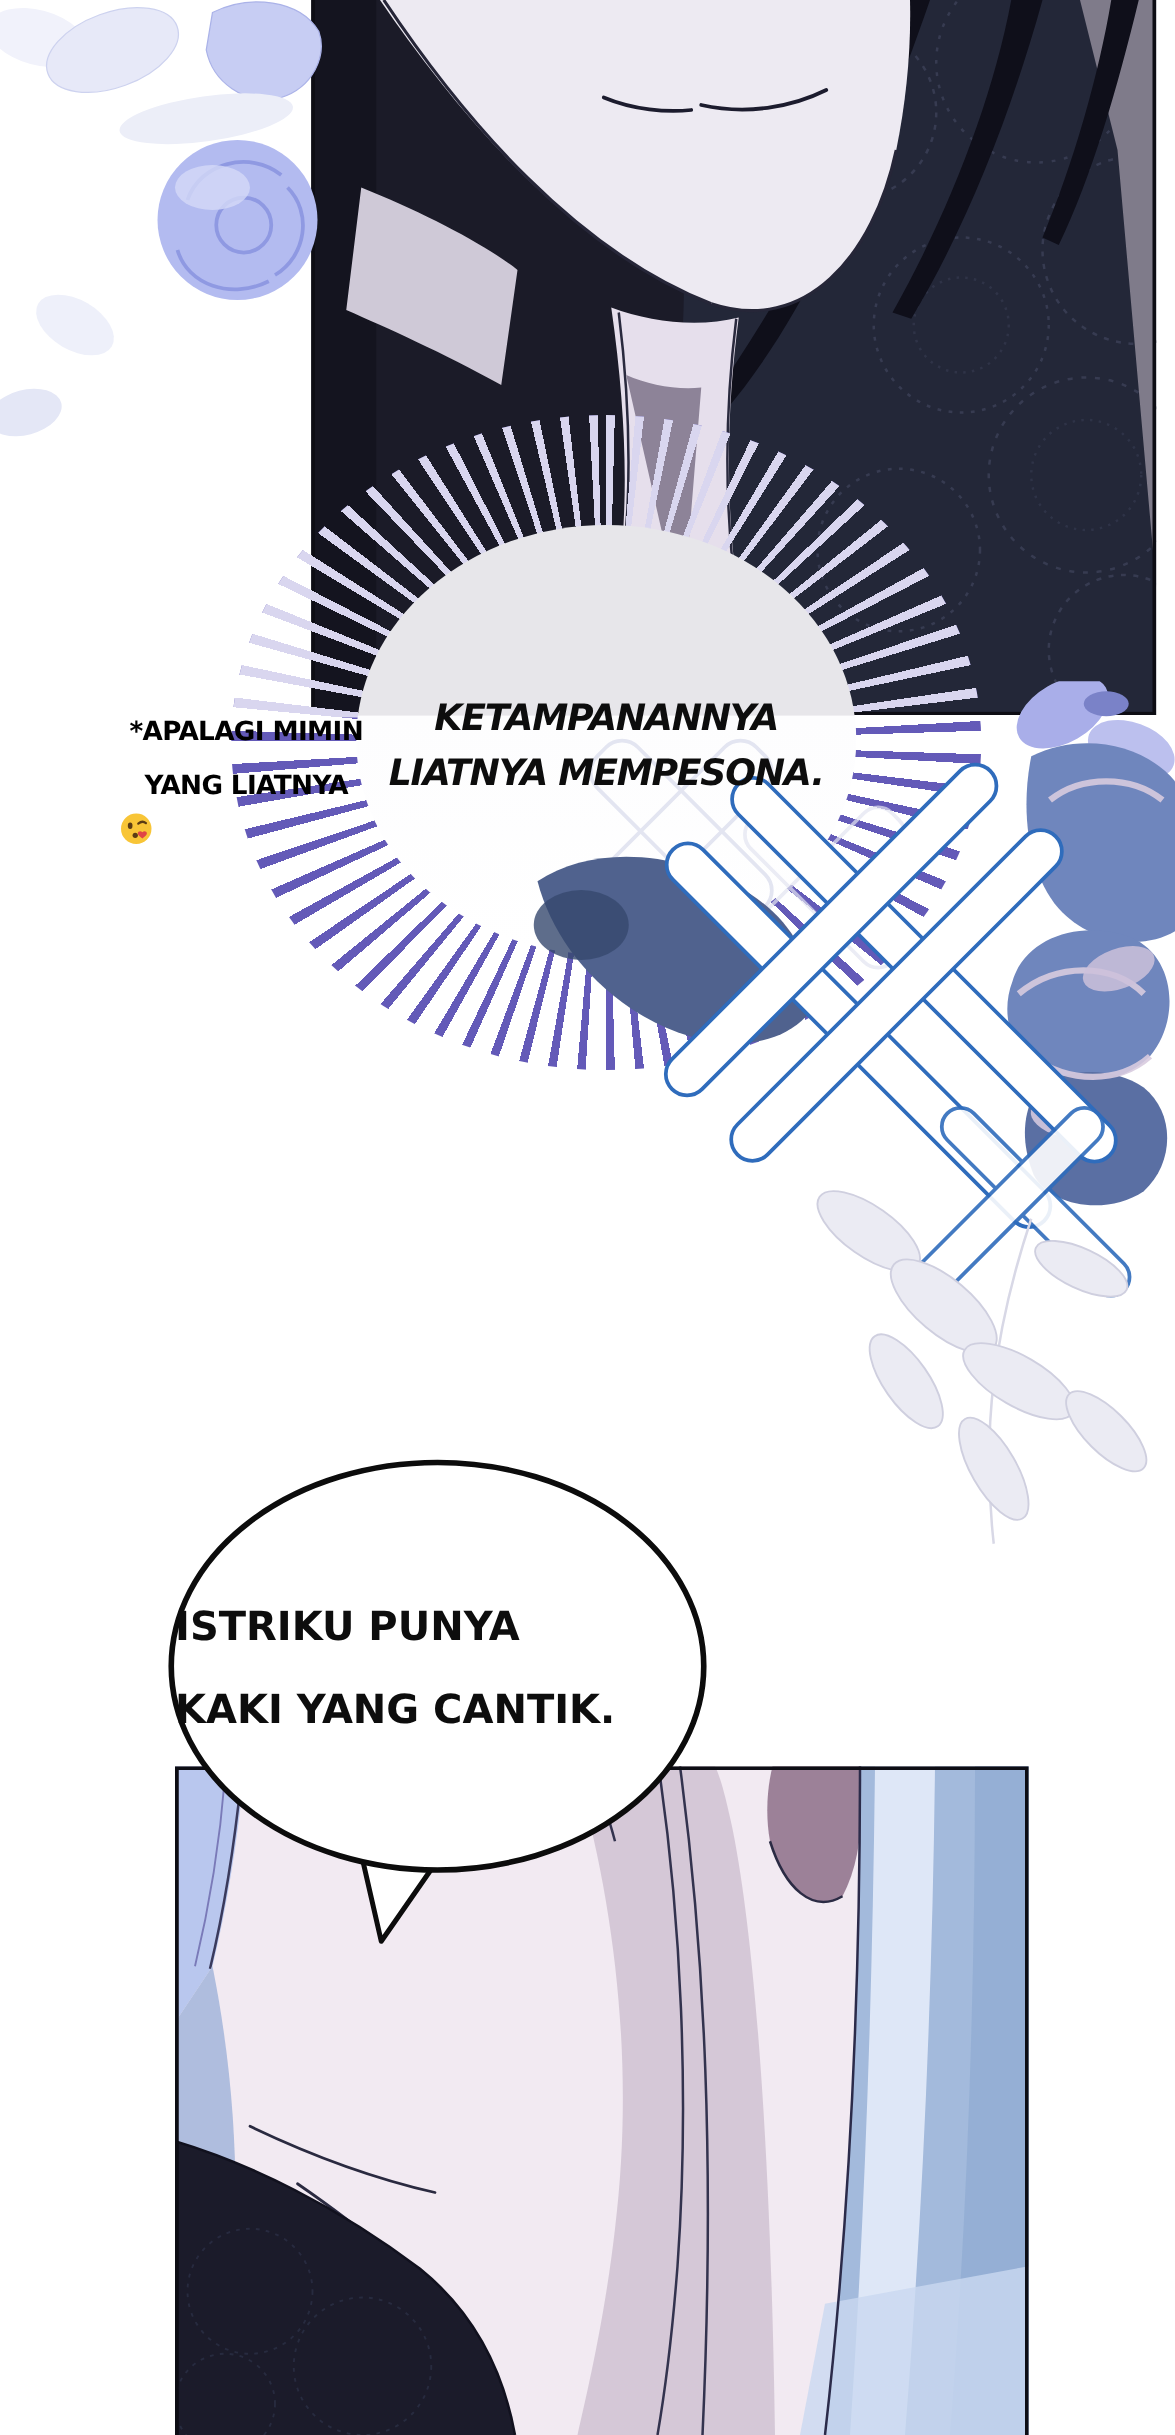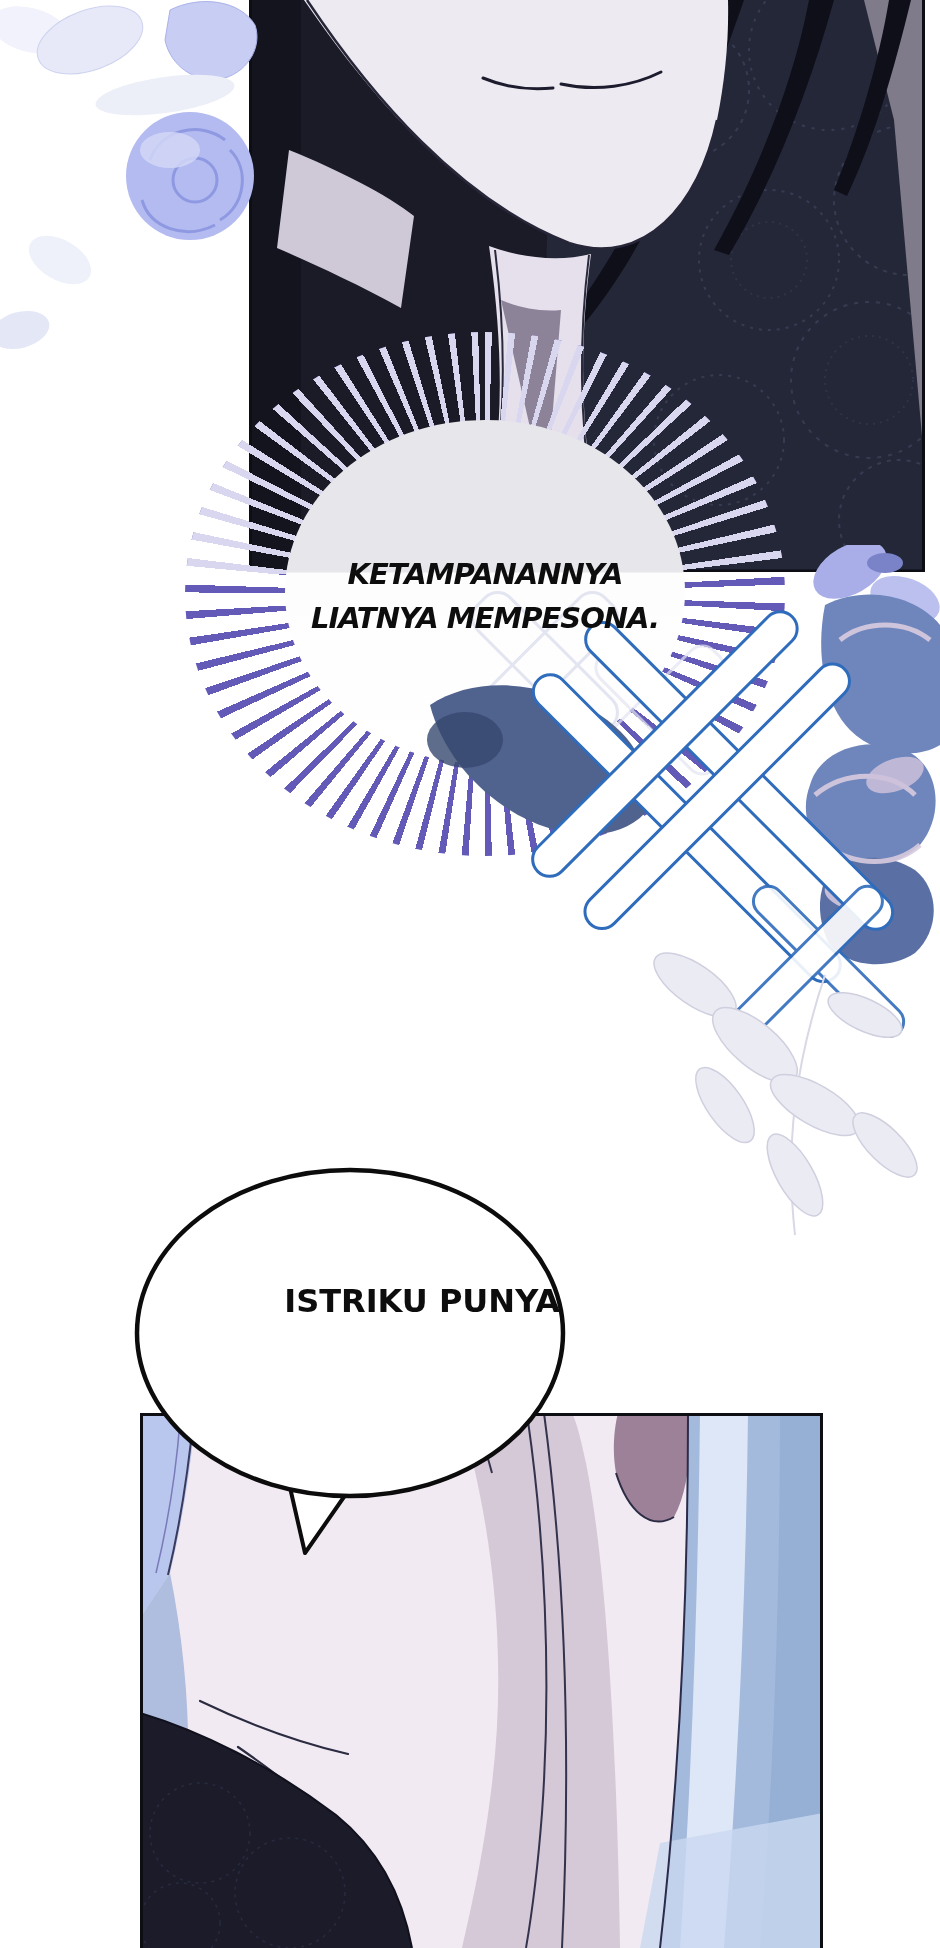--- a/index.html
+++ b/index.html
@@ -18,21 +18,21 @@
         background:linear-gradient(180deg,#e7e6ea 0px,#e7e6ea 152px,#fdfdfe 153px,#ffffff 100%);z-index:5;}
   .bubble1-text{position:absolute;left:285px;top:552px;width:400px;z-index:7;text-align:center;
         font-size:29px;line-height:44px;font-weight:700;font-style:italic;color:#0d0d0d;letter-spacing:-1px;}
 
   
   .note{position:absolute;left:92px;top:564px;width:210px;z-index:7;text-align:center;
         font-size:21px;line-height:43px;font-weight:800;color:#000;letter-spacing:-0.5px;white-space:nowrap;}
   .note .emoji{vertical-align:-6px;margin-left:4px;}
 
   
-  .bubble2-text{position:absolute;left:140px;top:1268px;width:420px;z-index:10;text-align:right;
+  .bubble2-text{position:absolute;left:140px;top:1268px;width:420px;z-index:10;text-align:left;
         font-size:32px;line-height:66px;font-weight:800;color:#0d0d0d;letter-spacing:0px;white-space:nowrap;}
 
   .z1{z-index:1}.z2{z-index:2}.z6{z-index:6}.z8{z-index:8}.z9{z-index:9}
 </style>
 </head>
 <body>
 
 <div id="stage">
 
   <svg class="abs z1" style="left:249px;top:0" width="676" height="572" viewBox="0 0 676 572">
@@ -94,20 +94,30 @@
   </svg>
 
   <div class="rays"></div>
   <div class="rays light"></div>
   <div class="bubble1"></div>
   <div class="bubble1-text">
     <div>KETAMPANANNYA</div>
     <div>LIATNYA MEMPESONA.</div>
   </div>
 
+  <div class="note">
+    <div>*APALAGI MIMIN</div>
+    <div><span>YANG LIATNYA</span><svg class="emoji" width="26" height="26" viewBox="0 0 32 32">
+          <circle cx="16" cy="16" r="15" fill="#f8c537"></circle>
+          <ellipse cx="10" cy="13" rx="2.3" ry="3.2" fill="#5b3c14"></ellipse>
+          <path d="M 18 11 q 4 -3.5 7.5 -0.5" stroke="#5b3c14" stroke-width="2.2" fill="none" stroke-linecap="round"></path>
+          <circle cx="15" cy="22.5" r="2.6" fill="#5b3c14"></circle>
+          <path d="M 22 19.5 c 1.5 -2 4.5 -1 4.5 1 c 0 2 -2.5 3.5 -4.5 5 c -2 -1.5 -4.5 -3 -4.5 -5 c 0 -2 3 -3 4.5 -1 z" fill="#e04545"></path>
+        </svg></div>
+  </div>
 
   <svg class="abs z6" style="left:395px;top:545px" width="545" height="700" viewBox="0 0 545 700">
     <g stroke="#e3e5f1" stroke-width="3" fill="none">
       <g transform="rotate(45 150 120)">
         <rect x="60" y="97" width="180" height="46" rx="18"></rect>
         <rect x="127" y="30" width="46" height="180" rx="18"></rect>
       </g>
       <g transform="rotate(45 265 165)" opacity="0.7">
         <rect x="185" y="145" width="160" height="40" rx="16"></rect>
         <rect x="245" y="85" width="40" height="160" rx="16"></rect>
@@ -192,15 +202,16 @@
     </g>
     <rect x="1.5" y="1.5" width="680" height="535" fill="none" stroke="#0d0d14" stroke-width="3"></rect>
   </svg>
 
   <svg class="abs z9" style="left:120px;top:1155px" width="470" height="420" viewBox="0 0 470 420">
     <path d="M 166 315 L 185 398 L 226 339 Z" fill="#ffffff" stroke="#0c0c0c" stroke-width="4" stroke-linejoin="round"></path>
     <ellipse cx="230" cy="178" rx="213" ry="163" fill="#ffffff" stroke="#0c0c0c" stroke-width="4.5"></ellipse>
   </svg>
   <div class="bubble2-text">
     <div>ISTRIKU PUNYA</div>
+    <div>KAKI YANG CANTIK.</div>
   </div>
 
 </div>
 
 </body></html>

